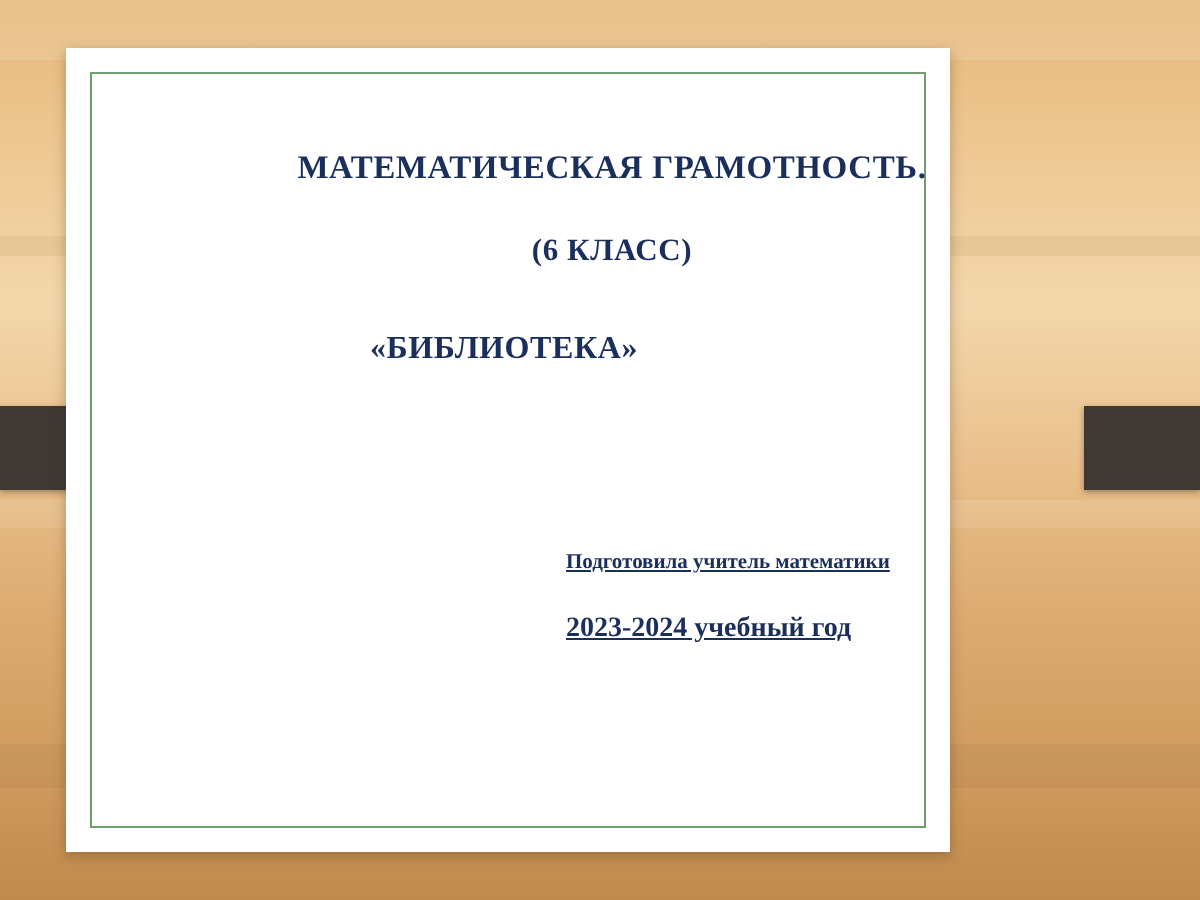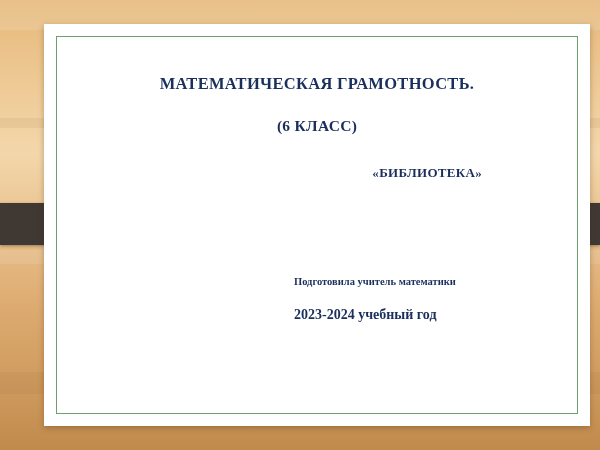--- a/index.html
+++ b/index.html
@@ -41,23 +41,23 @@
     height: 42px;
     background: #3f3833;
     box-shadow: 0 1px 3px rgba(0,0,0,0.35);
   }
   .ribbon-left { left: 0; width: 58px; }
   .ribbon-right { right: 0; width: 58px; }
 
   
   .card {
     position: absolute;
-    left: 44px;
+    left: 33px;
     top: 24px;
-    width: 546px;
+    width: 442px;
     height: 402px;
     background: #ffffff;
     box-shadow: 0 2px 6px rgba(80,50,20,0.35);
   }
   .card-inner-border {
     position: absolute;
     left: 12px;
     top: 12px;
     right: 12px;
     bottom: 12px;
@@ -86,35 +86,36 @@
     color: #1a2f5c;
     letter-spacing: 0.3px;
     line-height: 1.2;
   }
   .title-line.grade {
     margin-top: 23px;
     font-size: 15.5px;
   }
   .title-line.topic {
     margin-top: 30px;
-    font-size: 13px;
-    text-align: right;
+    font-size: 16px;
+    text-align: center;
     padding-right: 108px;
   }
 
   .author-block {
     position: absolute;
     left: 250px;
     top: 250px;
     width: 270px;
     font-family: "Liberation Serif", serif;
     font-weight: bold;
     font-size: 10.5px;
     color: #1a2f5c;
     line-height: 1.5;
+    text-decoration: underline;
   }
   .author-block .line { white-space: nowrap; }
   .year {
     margin-top: 14px;
     font-weight: bold;
     font-size: 14px;
     color: #1a2f5c;
   }
 </style>
 </head>

